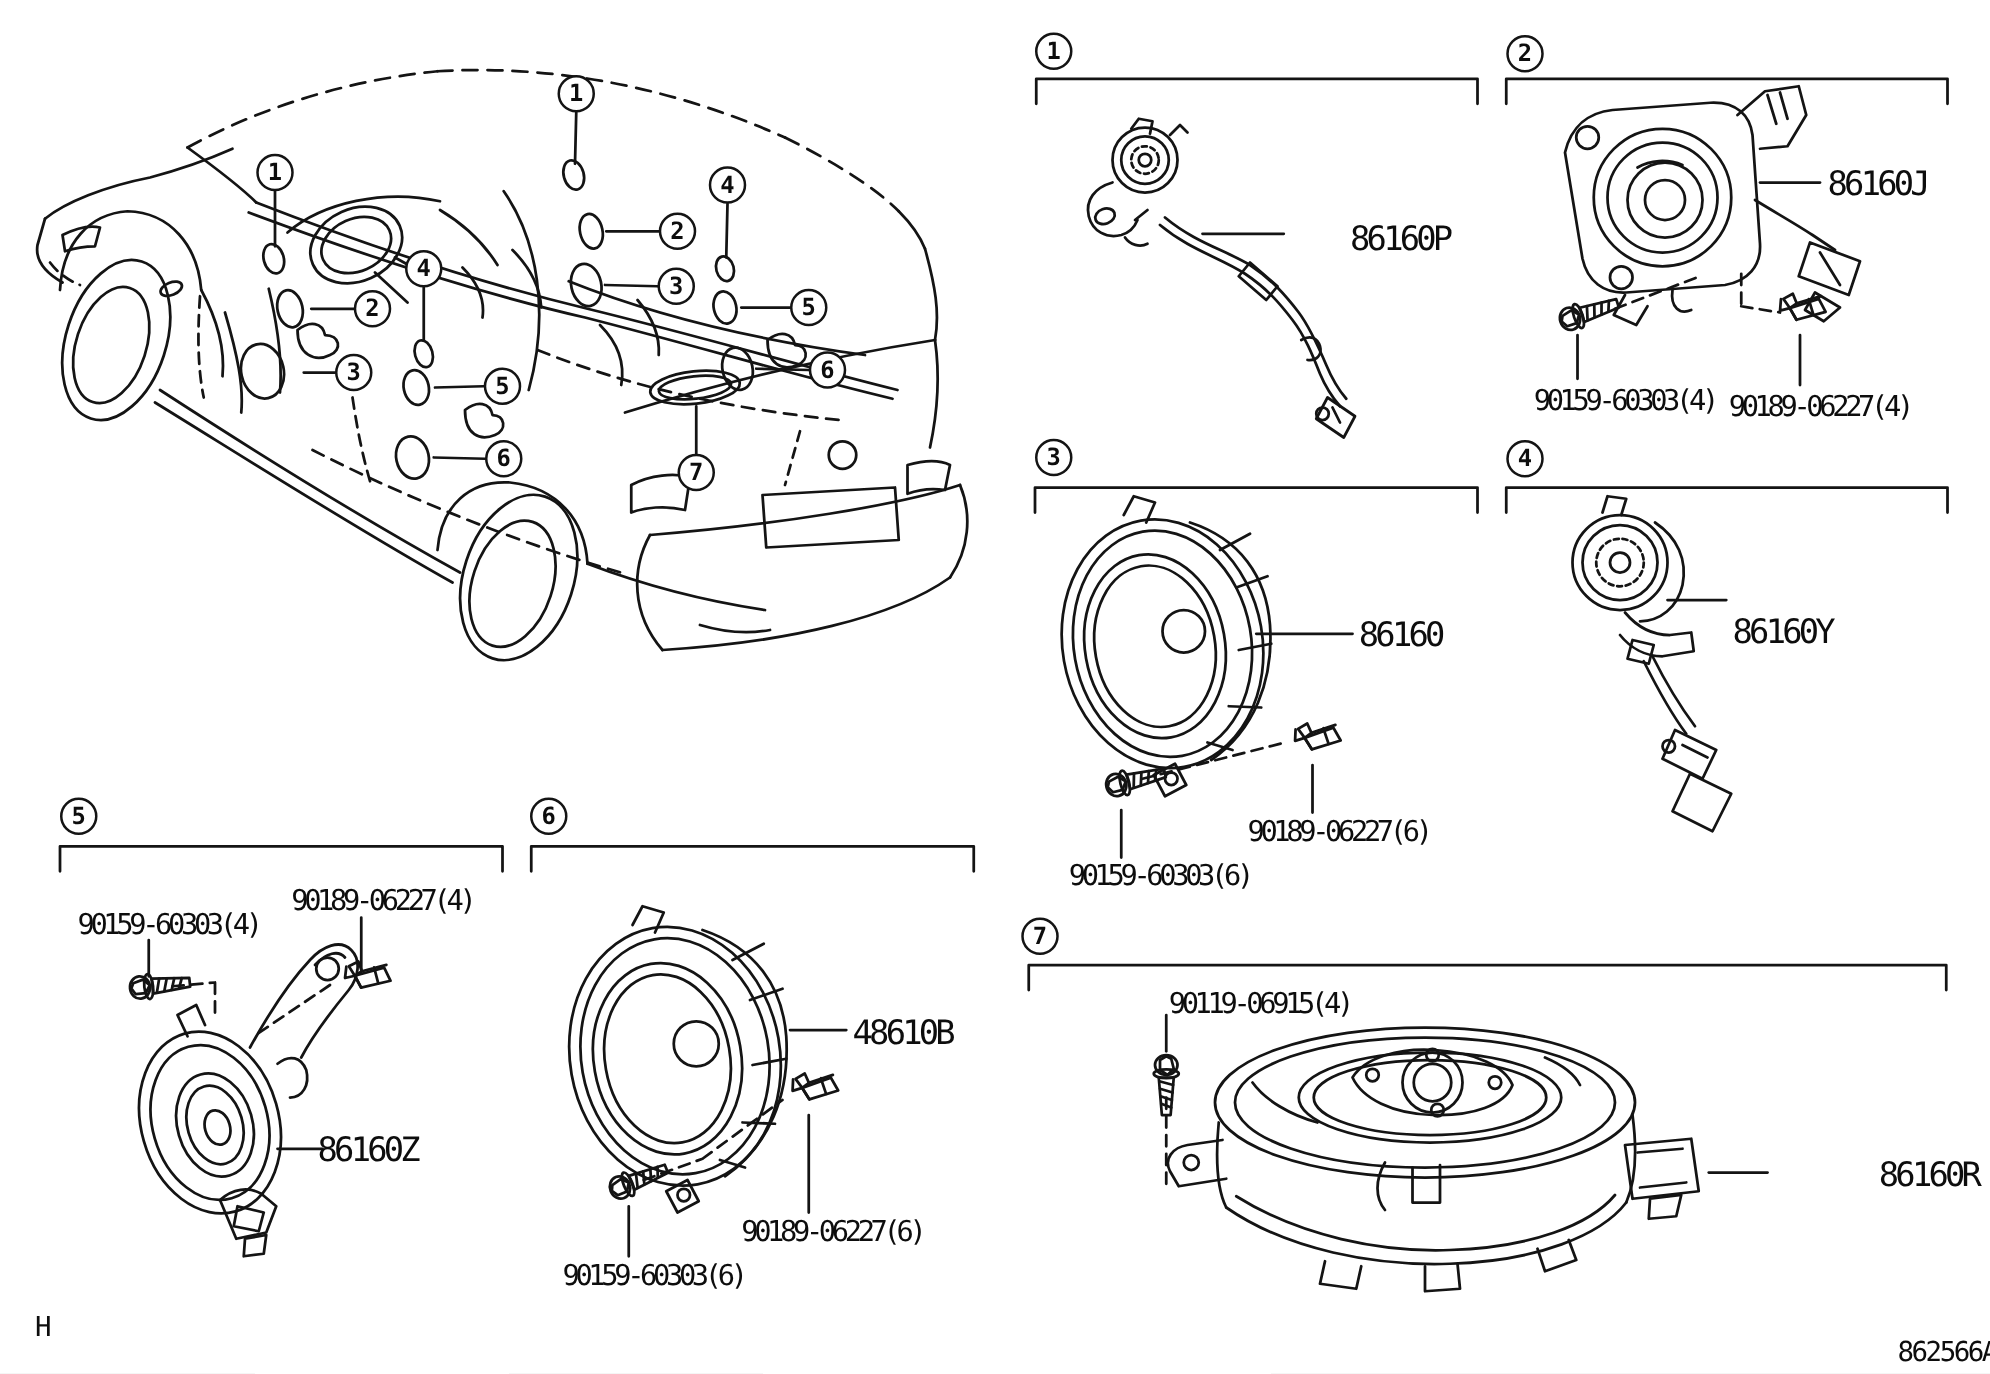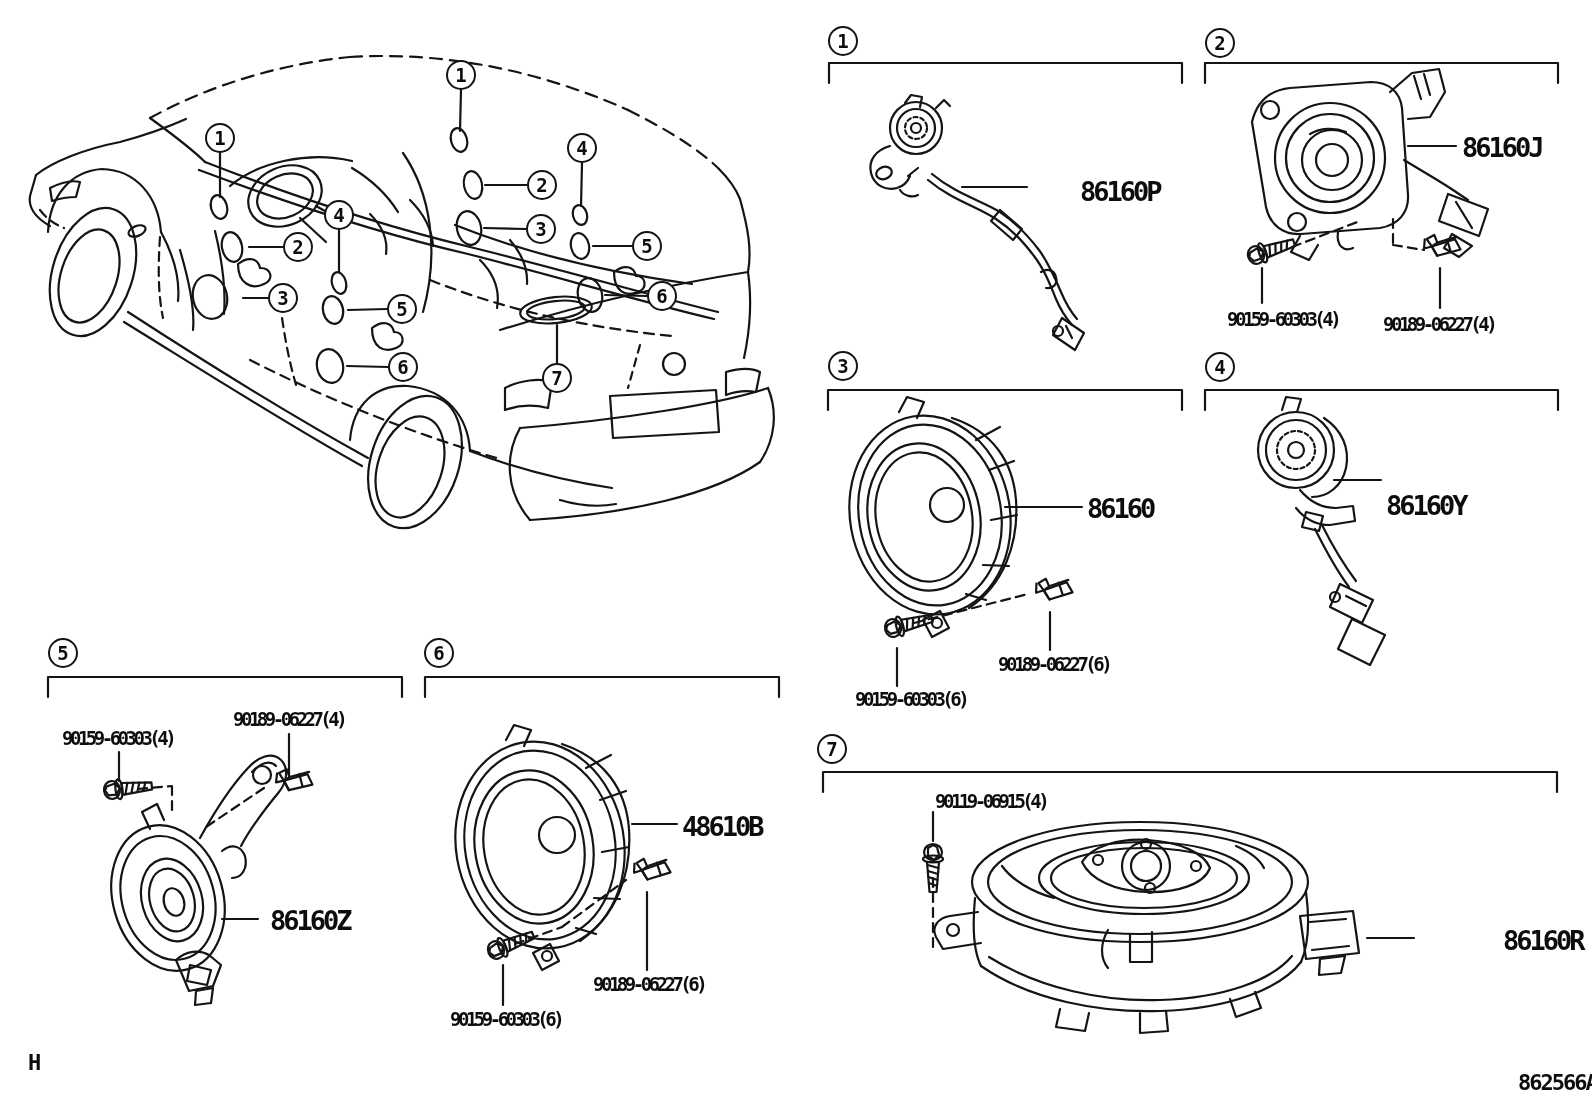--- a/index.html
+++ b/index.html
@@ -1,22 +1,22 @@
 <!DOCTYPE html>
 <html><head>
 <meta charset="utf-8">
 <style>
   html,body{margin:0;padding:0;background:#e8e8e8;}
   .canvas{position:relative;width:1592px;height:1099px;background:#ffffff;overflow:hidden;
           font-family:"DejaVu Sans Mono","Liberation Mono",monospace;}
   svg{position:absolute;left:0;top:0;}
   .art{stroke:#141414;fill:none;stroke-width:2.2;stroke-linecap:round;stroke-linejoin:round;}
-  .lbl{position:absolute;font-weight:bold;color:#0d0d0d;white-space:nowrap;}
+  .lbl{position:absolute;font-weight:normal;color:#0d0d0d;white-space:nowrap;}
   .lbl.big{font-size:27px;letter-spacing:-3px;}
-  .lbl.small{font-size:19px;letter-spacing:-3.5px;}
+  .lbl.small{font-size:23px;letter-spacing:-3.5px;}
   .lbl.corner{font-size:22px;letter-spacing:-2px;}
   .callout{position:absolute;width:30px;height:30px;border:2.5px solid #141414;border-radius:50%;
            background:#fff;display:flex;align-items:center;justify-content:center;
            font-weight:bold;font-size:19px;color:#0d0d0d;box-sizing:border-box;}
 </style>
 </head>
 <body>
 
 <div class="canvas">
 
@@ -354,21 +354,21 @@
   <div class="lbl big" style="left:1462px;top:132px">86160J</div>
   <div class="lbl small" style="left:1227px;top:308px">90159-60303(4)</div>
   <div class="lbl small" style="left:1383px;top:313px">90189-06227(4)</div>
 
   <div class="lbl big" style="left:1087px;top:493px">86160</div>
   <div class="lbl small" style="left:998px;top:653px">90189-06227(6)</div>
   <div class="lbl small" style="left:855px;top:688px">90159-60303(6)</div>
 
   <div class="lbl big" style="left:1386px;top:490px">86160Y</div>
 
-  <div class="lbl big" style="left:270px;top:905px">86160Z</div>
+  <div class="lbl big" style="left:254px;top:905px">86160Z</div>
   <div class="lbl small" style="left:62px;top:727px">90159-60303(4)</div>
   <div class="lbl small" style="left:233px;top:708px">90189-06227(4)</div>
 
   <div class="lbl big" style="left:682px;top:811px">48610B</div>
   <div class="lbl small" style="left:593px;top:973px">90189-06227(6)</div>
   <div class="lbl small" style="left:450px;top:1008px">90159-60303(6)</div>
 
   <div class="lbl big" style="left:1503px;top:925px">86160R</div>
   <div class="lbl small" style="left:935px;top:790px">90119-06915(4)</div>
 

